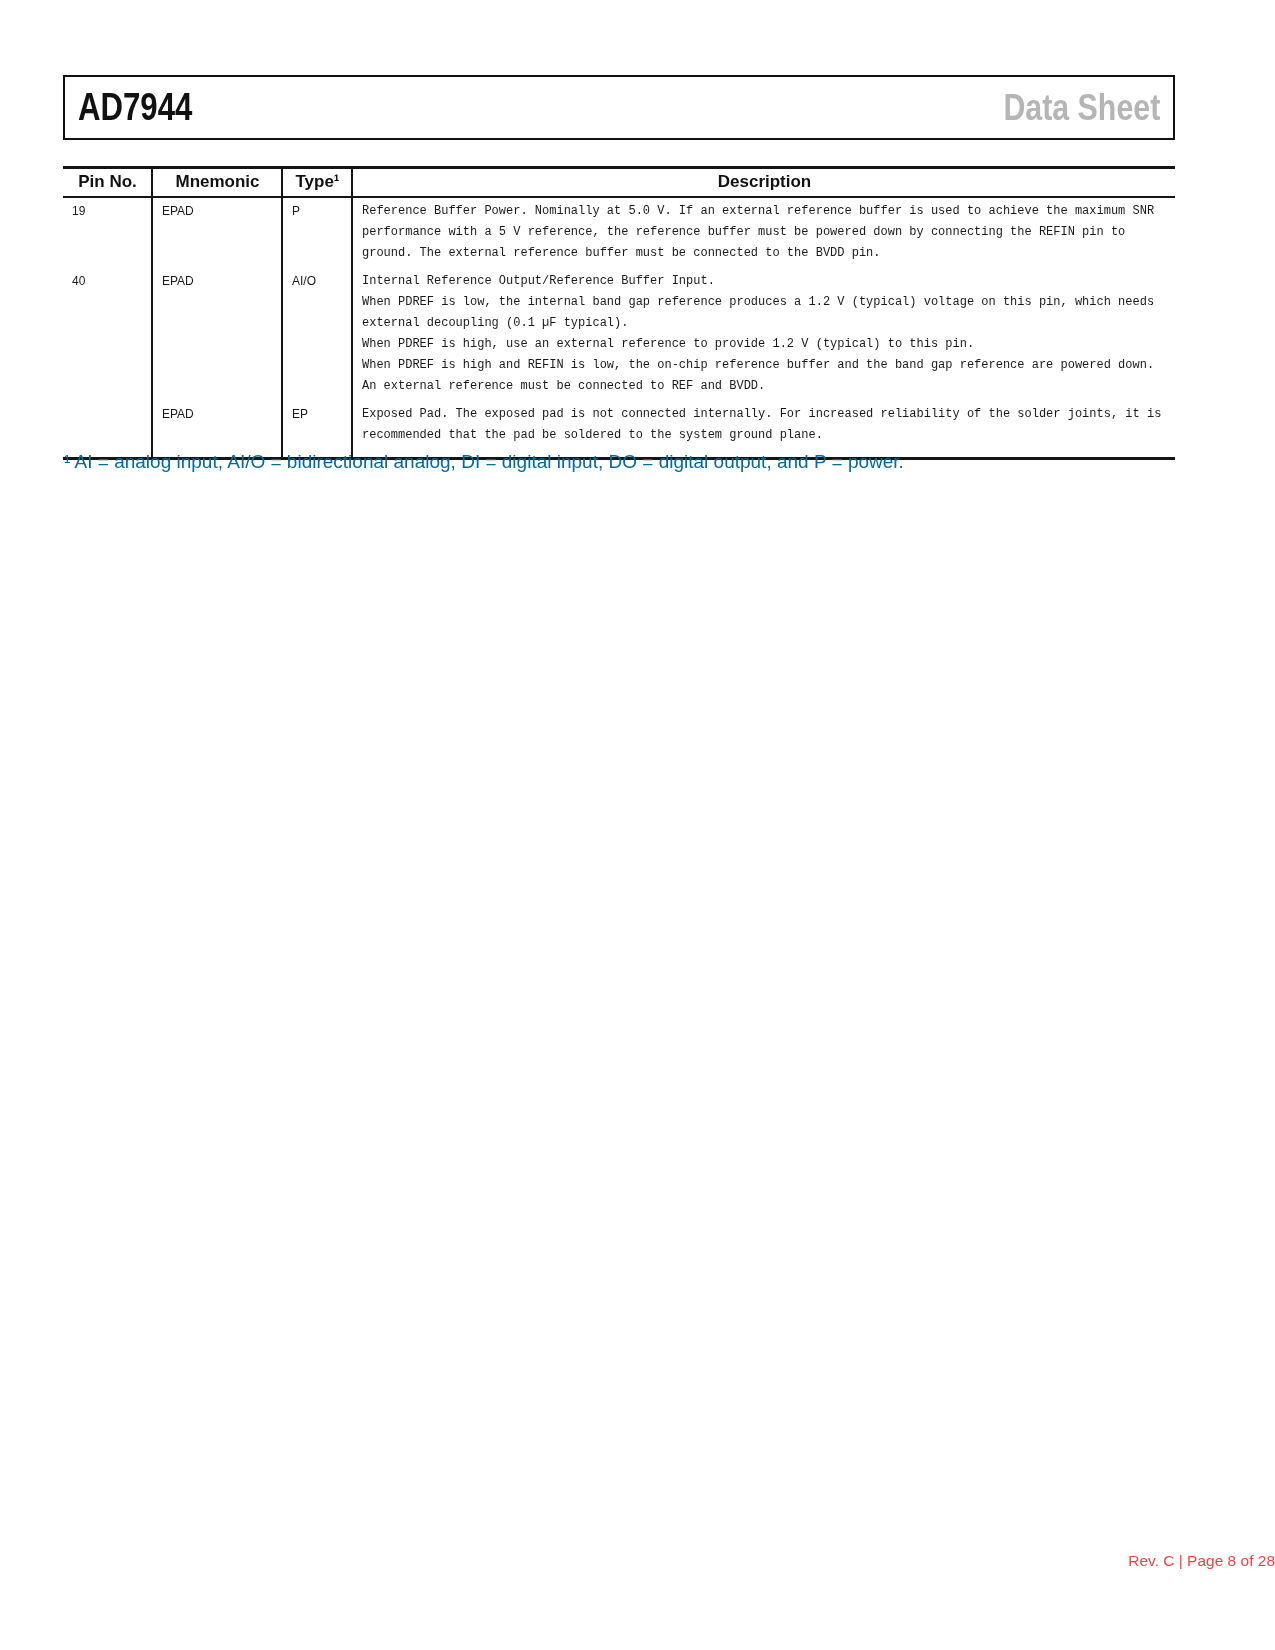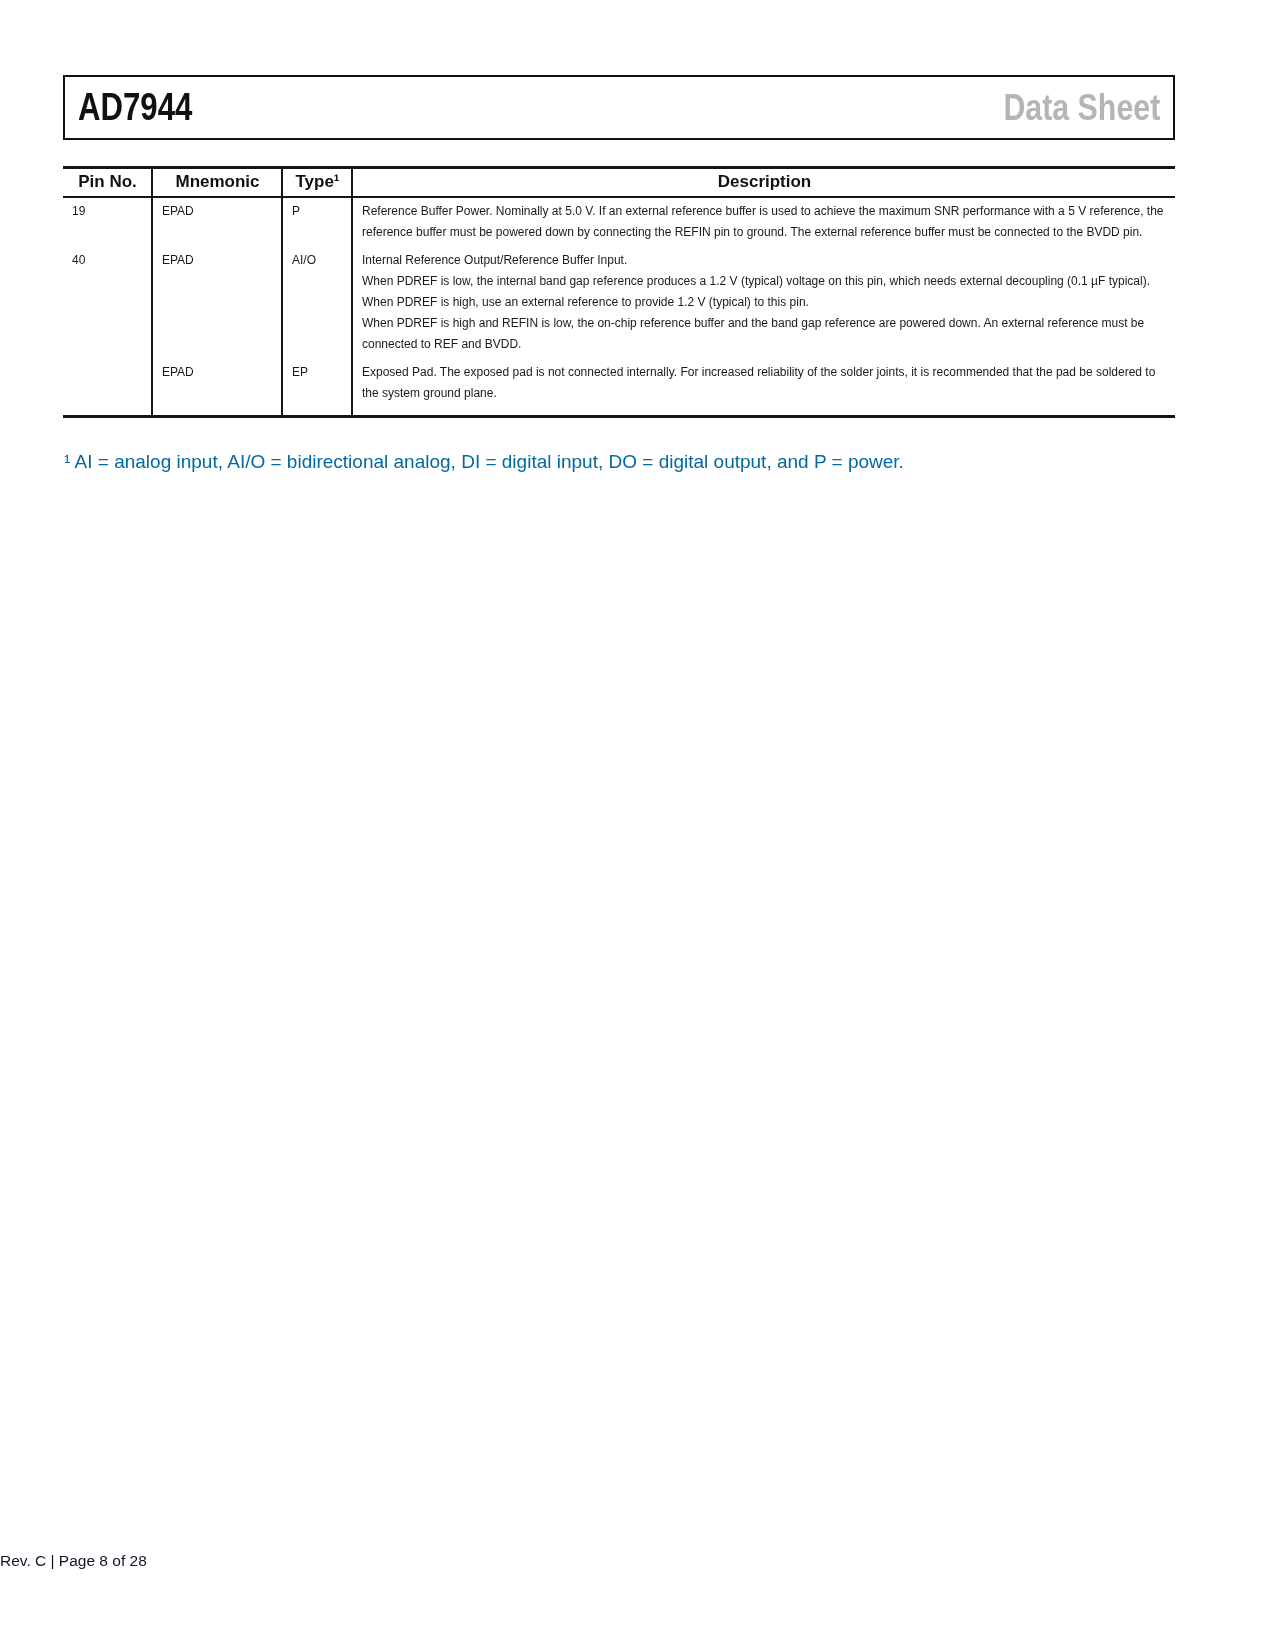--- a/index.html
+++ b/index.html
@@ -72,42 +72,43 @@
     border-left: 2px solid #151515;
   }
   .pin-table td {
     vertical-align: top;
     font-size: 12px;
     line-height: 21px;
     padding: 3px 8px 4px 9px;
   }
   .pin-table td.desc {
     white-space: pre-line;
+    font-family: Liberation Mono, monospace;
   }
   .pin-table tbody tr:last-child td {
     padding-bottom: 11px;
     margin-top: 48px;
   }
   .footnote {
     position: absolute;
     left: 64px;
     top: 452px;
     width: 1100px;
     font-size: 19px;
     line-height: 19px;
     color: #0369a1;
   }
   .page-footer {
     position: absolute;
     left: 0;
     top: 1552px;
     width: 100%;
-    text-align: left;
+    text-align: right;
     font-size: 15.5px;
-    color: #0f172a;
+    color: #ef4444;
   }
 </style>
 </head>
 <body>
 
 <div class="page">
 
   <header class="header-box">
     <div class="product-name">AD7944</div>
     <div class="doc-type">Data Sheet</div>

